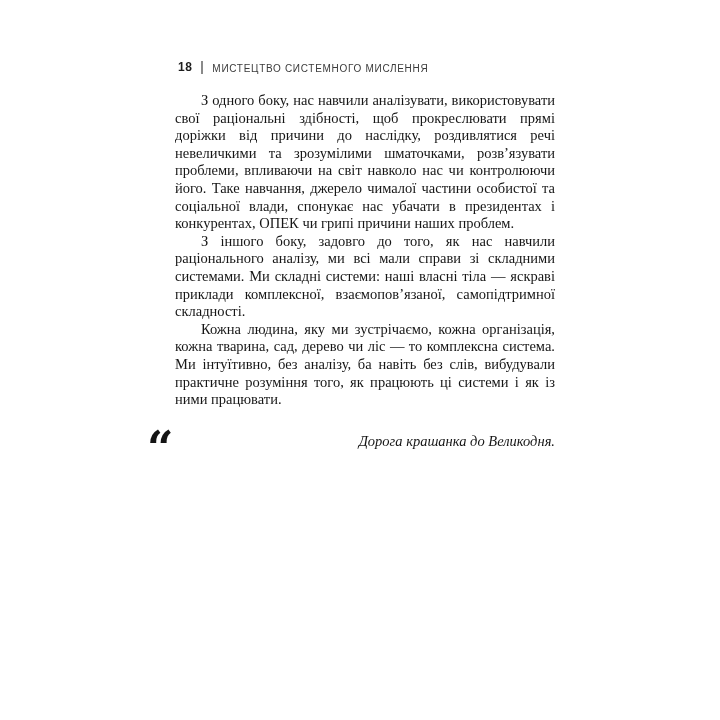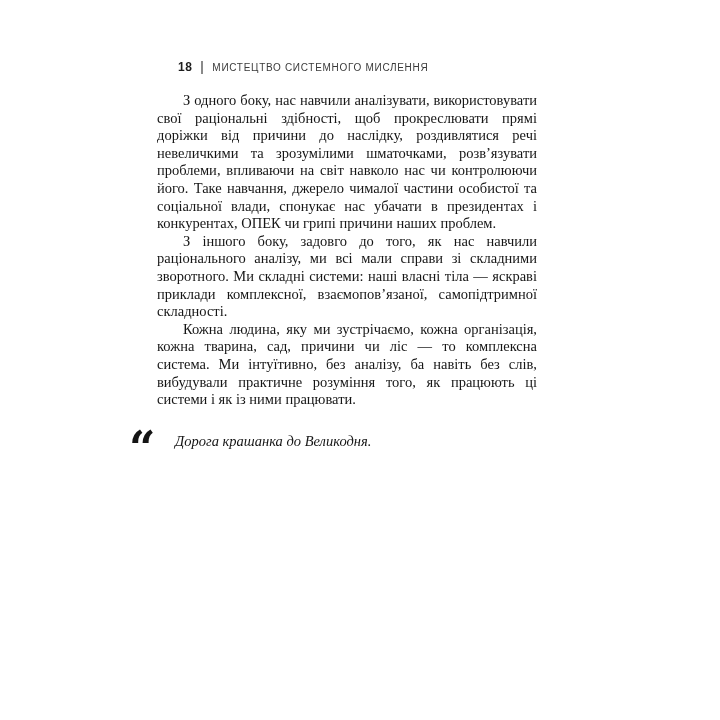--- a/index.html
+++ b/index.html
@@ -14,21 +14,21 @@
     background: #ffffff;
     overflow: hidden;
     font-family: "Liberation Serif", serif;
     color: #161616;
   }
   .running-header {
     position: absolute;
     left: 178px;
     top: 60px;
     display: flex;
-    align-items: center;
+    align-items: flex-end;
     gap: 9px;
     font-family: "Liberation Sans", sans-serif;
   }
   .page-number {
     font-weight: bold;
     font-size: 12px;
     color: #1d1d1d;
     letter-spacing: 0.5px;
   }
   .header-divider {
@@ -37,21 +37,21 @@
     background: #8a8a8a;
   }
   .header-title {
     font-size: 10px;
     letter-spacing: 0.7px;
     color: #3a3a3a;
     text-transform: uppercase;
   }
   .content {
     position: absolute;
-    left: 157px;
+    left: 175px;
     top: 92px;
     width: 380px;
     font-size: 14.5px;
     line-height: 17.6px;
     text-align: justify;
   }
   .content p {
     margin: 0;
     text-indent: 26px;
   }
@@ -70,40 +70,40 @@
     line-height: 1;
     color: #141414;
     font-family: "DejaVu Serif", serif;
   }
   .quote-text {
     text-indent: 0 !important;
     text-align: justify;
   }
   .quote-attribution {
     text-indent: 0 !important;
-    text-align: left;
+    text-align: right;
     font-style: italic;
     margin-top: 3px !important;
   }
 </style>
 </head>
 <body>
 
 <div class="page">
 
   <div class="running-header">
     <span class="page-number">18</span>
     <span class="header-divider"></span>
     <span class="header-title">МИСТЕЦТВО СИСТЕМНОГО МИСЛЕННЯ</span>
   </div>
 
   <div class="content">
     <p>З одного боку, нас навчили аналізувати, використовувати свої раціональні здібності, щоб прокреслювати прямі доріжки від причини до наслідку, роздивлятися речі невеличкими та зрозумілими шматочками, розв’язувати проблеми, впливаючи на світ навколо нас чи контролюючи його. Таке навчання, джерело чималої частини особистої та соціальної влади, спонукає нас убачати в президентах і конкурентах, ОПЕК чи грипі причини наших проблем.</p>
-    <p>З іншого боку, задовго до того, як нас навчили раціонального аналізу, ми всі мали справи зі складними зворотного. Ми складні системи: наші власні тіла — яскраві приклади комплексної, взаємопов’язаної, самопідтримної складності.</p>
-    <p>Кожна людина, яку ми зустрічаємо, кожна організація, кожна тварина, сад, причини чи ліс — то комплексна система. Ми інтуїтивно, без аналізу, ба навіть без слів, вибудували практичне розуміння того, як працюють ці системи і як із ними працювати.</p>
+    <p>З іншого боку, задовго до того, як нас навчили раціонального аналізу, ми всі мали справи зі складними системами. Ми складні системи: наші власні тіла — яскраві приклади комплексної, взаємопов’язаної, самопідтримної складності.</p>
+    <p>Кожна людина, яку ми зустрічаємо, кожна організація, кожна тварина, сад, дерево чи ліс — то комплексна система. Ми інтуїтивно, без аналізу, ба навіть без слів, вибудували практичне розуміння того, як працюють ці системи і як із ними працювати.</p>
 
     <div class="quote-block">
       <span class="quote-mark">“</span>
       <p class="quote-attribution">Дорога крашанка до Великодня.</p>
     </div>
 
   </div>
 
 </div>
 

